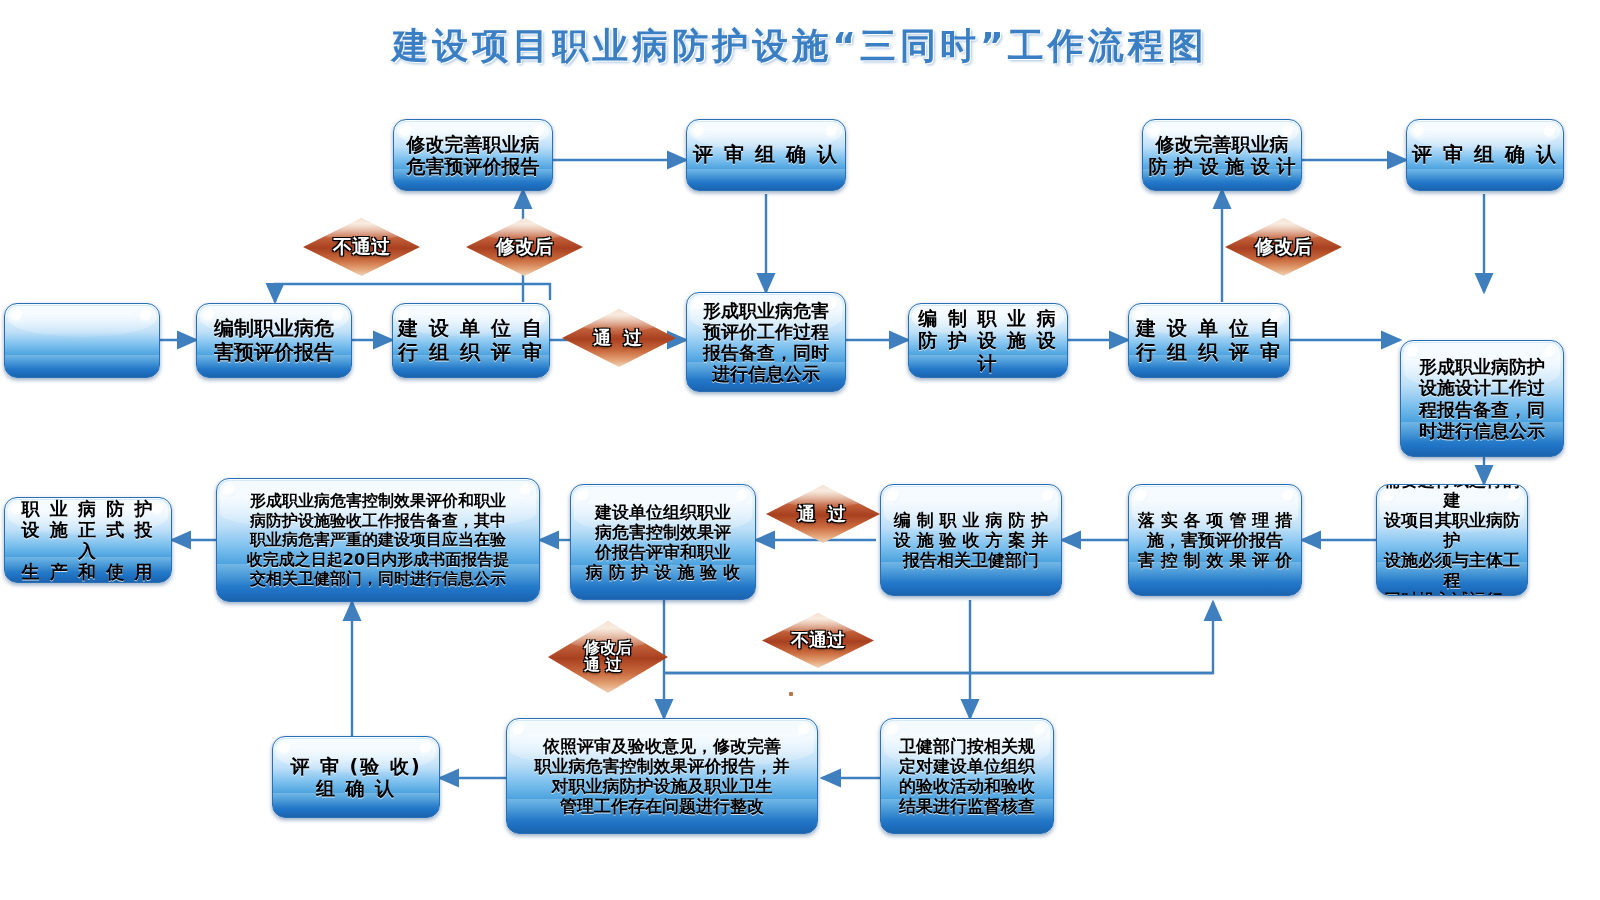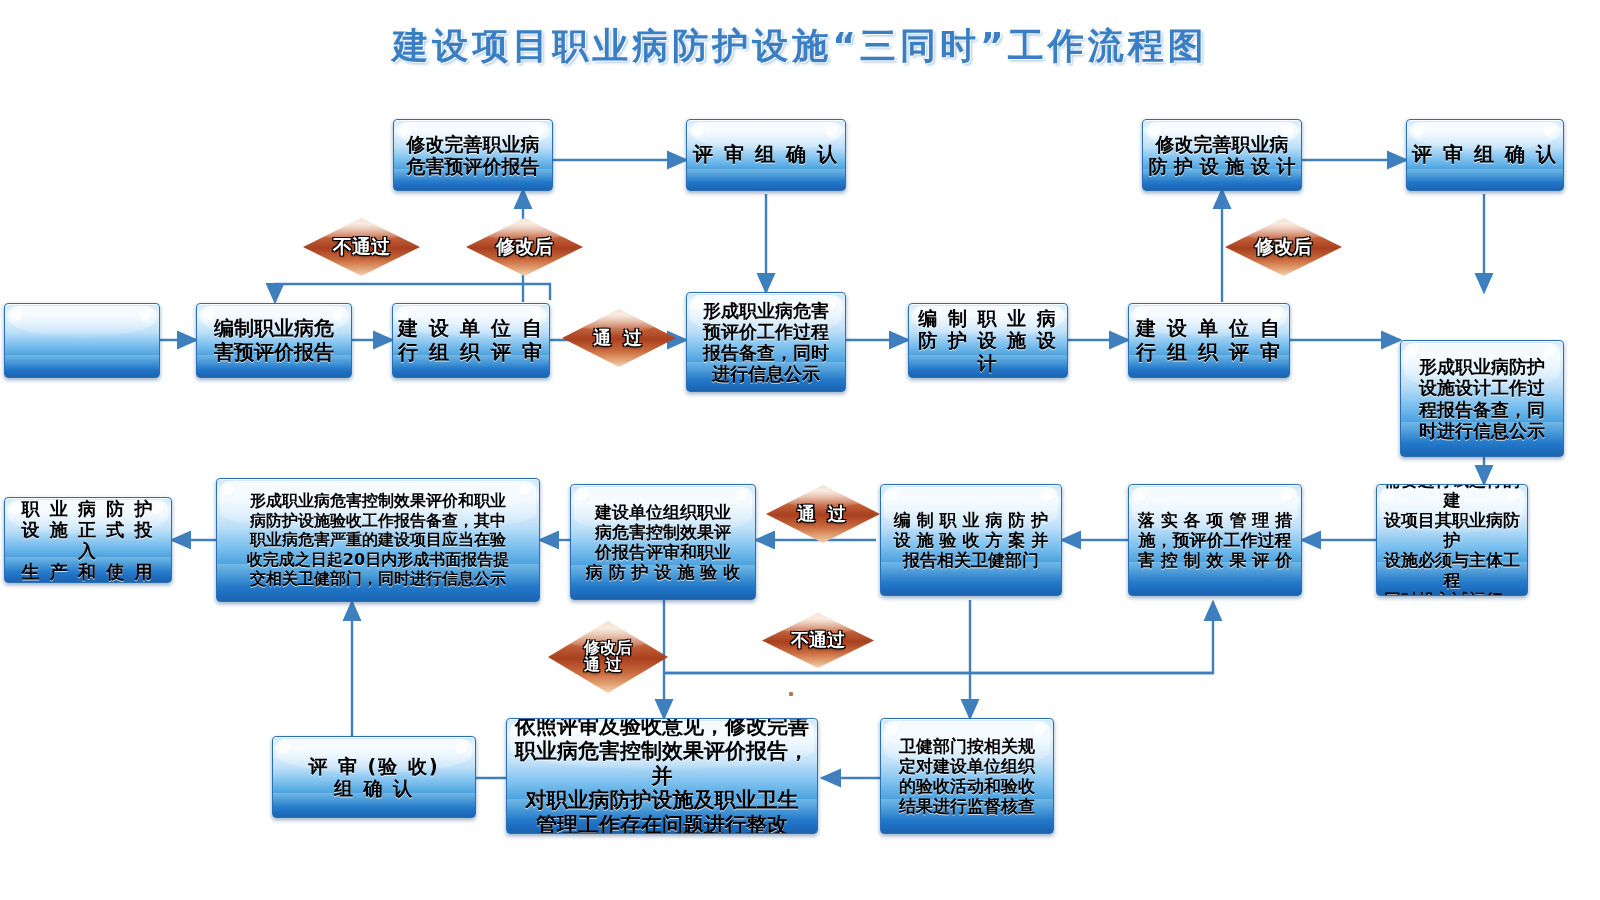--- a/index.html
+++ b/index.html
@@ -18,21 +18,21 @@
     text-shadow:1px 1px 0 #ffffff, 2px 2px 3px rgba(90,140,195,.55);
     white-space:nowrap;
   }
 
   
   #wires{position:absolute;left:0;top:0;width:1600px;height:900px;}
 
   
   .box{
     position:absolute;box-sizing:border-box;
-    border-radius:4px;
+    border-radius:13px;
     border:1.5px solid #2a6fb5;
     background:
       linear-gradient(to bottom,
         #cfe8fb 0%,
         #eaf6ff 14%,
         #bfe0f8 38%,
         #7cc0ee 56%,
         #3f9ada 74%,
         #1f72c4 92%,
         #1b63ae 100%);
@@ -263,21 +263,21 @@
     <span class="lbl tight" style="font-size:17px;">需要进行试运行的建
 设项目其职业病防护
 设施必须与主体工程
 同时投入试运行。</span>
   </div>
 
   <div class="box" style="left:1128px; top:484px; width:174px; height:112px;">
     <span class="dotL"></span>
     <span class="dotR"></span>
     <span class="lbl tight" style="font-size:17px;">落 实 各 项 管 理 措
-施，预评价工作过程
+施，害预评价报告
 害 控 制 效 果 评 价</span>
   </div>
 
   <div class="box" style="left:880px; top:484px; width:182px; height:112px;">
     <span class="dotL"></span>
     <span class="dotR"></span>
     <span class="lbl tight" style="font-size:17px;">编 制 职 业 病 防 护
 设 施 验 收 方 案 并
 报告相关卫健部门</span>
   </div>
@@ -314,27 +314,27 @@
     <span class="dotR"></span>
     <span class="lbl tight" style="font-size:17px;">卫健部门按相关规
 定对建设单位组织
 的验收活动和验收
 结果进行监督核查</span>
   </div>
 
   <div class="box" style="left:506px; top:718px; width:312px; height:116px;">
     <span class="dotL"></span>
     <span class="dotR"></span>
-    <span class="lbl tight" style="font-size:21px;">依照评审及验收意见，修改完善
+    <span class="lbl tight" style="font-size:17px;">依照评审及验收意见，修改完善
 职业病危害控制效果评价报告，并
 对职业病防护设施及职业卫生
 管理工作存在问题进行整改</span>
   </div>
 
-  <div class="box" style="left:272px; top:736px; width:204px; height:82px;">
+  <div class="box" style="left:272px; top:736px; width:168px; height:82px;">
     <span class="dotL"></span>
     <span class="dotR"></span>
     <span class="lbl sp2" style="font-size:19px;">评 审 (验 收)
 组  确  认</span>
   </div>
 
   <div class="dia" style="left:303px; top:218px; width:117px; height:58px;">
     <span class="shape"></span>
     <span class="dtxt" style="font-size:19px;">不通过</span>
   </div>

